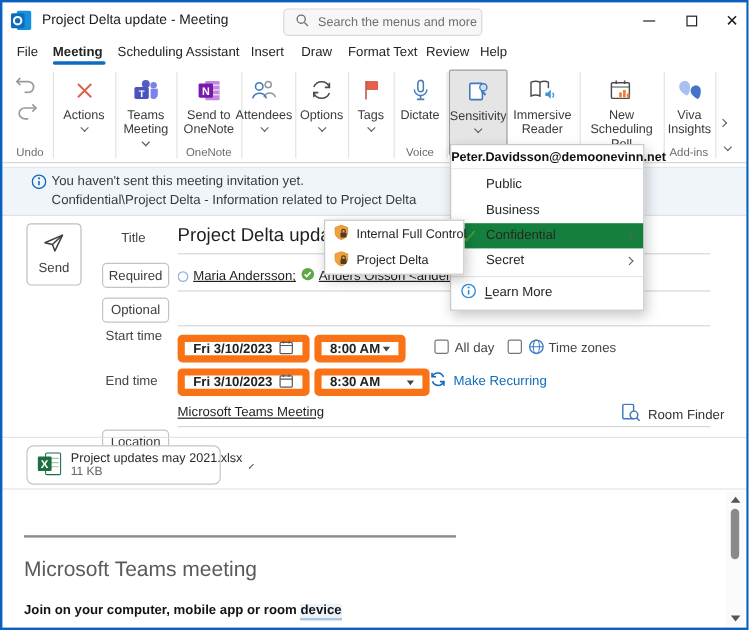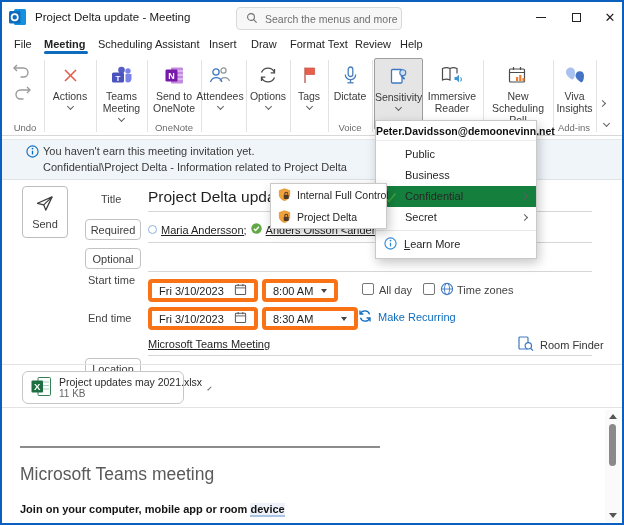--- a/index.html
+++ b/index.html
@@ -37,21 +37,21 @@
   
   .infobar { position:absolute; left:2px; top:139px; width:620px; height:41px; background:#f0f5fa; border-top:1px solid #e4e9ee; border-bottom:1px solid #e2e2e2; }
   .infoline { position:absolute; font-size:11px; color:#3a3a3a; white-space:nowrap; }
 
   
   .fieldbtn { position:absolute; width:56px; height:21px; border:1px solid #c3c3c3; border-radius:4px; background:#fff; display:flex; align-items:center; justify-content:center; font-size:11px; color:#3d3d3d; }
   .flabel { position:absolute; font-size:11px; color:#444; }
   .fline { position:absolute; border-bottom:1px solid #d6d6d6; }
   .ulink { text-decoration:underline; color:#1f1f1f; white-space:nowrap; }
   .bluelink { color:#0f6cbd; font-size:11px; white-space:nowrap; }
-  .pickbox { position:absolute; height:23px; border:4px solid #f97316; border-radius:4px; background:#fff; display:flex; align-items:center; font-size:11px; color:#222; padding:0 7px; justify-content:space-between; }
+  .pickbox { position:absolute; height:23px; border:6px solid #f97316; border-radius:4px; background:#fff; display:flex; align-items:center; font-size:11px; color:#222; padding:0 7px; justify-content:space-between;font-weight:bold; }
   .cbx { position:absolute; width:12px; height:12px; border:1px solid #767676; background:#fff; border-radius:2px; }
   .tri-d { width:0; height:0; border-left:3.5px solid transparent; border-right:3.5px solid transparent; border-top:4.5px solid #444; }
 
   
   .attach { position:absolute; left:22px; top:371px; width:162px; height:33px; border:1px solid #c6c6c6; border-radius:6px; background:#fff; display:flex; align-items:center; padding:0 8px; gap:7px; }
   .attach .aname { font-size:10.5px; color:#2a2a2a; line-height:12px; white-space:nowrap; }
   .attach .asize { font-size:10px; color:#666; line-height:12px; }
 
   
   .body-hr { position:absolute; left:20px; top:446px; width:360px; height:1.5px; background:#8c8c8c; }
@@ -296,21 +296,21 @@
   </div>
 
   <div class="infobar">
     <div class="abs" style="left:24px;top:5px;">
       <svg width="13" height="13" viewBox="0 0 14 14">
           <circle cx="7" cy="7" r="6" fill="none" stroke="#0f6cbd" stroke-width="1.2"></circle>
           <line x1="7" y1="6.2" x2="7" y2="10.2" stroke="#0f6cbd" stroke-width="1.4"></line>
           <circle cx="7" cy="3.9" r="0.95" fill="#0f6cbd"></circle>
         </svg>
     </div>
-    <div class="infoline" style="left:41px;top:5px;">You haven't earn this meeting invitation yet.</div>
+    <div class="infoline" style="left:41px;top:5px;">You haven't sent this meeting invitation yet.</div>
     <div class="infoline" style="left:41px;top:21px;">Confidential\Project Delta - Information related to Project Delta</div>
   </div>
 
   <div class="abs" style="left:22px;top:186px;width:46px;height:52px;border:1px solid #bdbdbd;border-radius:4px;display:flex;flex-direction:column;align-items:center;justify-content:center;gap:4px;background:#fff;">
     <span>
       <svg width="20" height="17" viewBox="0 0 20 18">
           <path d="M2 8.8 L17.5 2 L10.8 16 L8.6 10.4 Z" fill="none" stroke="#3d3d3d" stroke-width="1.3" stroke-linejoin="round"></path>
           <line x1="8.6" y1="10.4" x2="17.5" y2="2" stroke="#3d3d3d" stroke-width="1.3"></line>
         </svg>
     </span>

